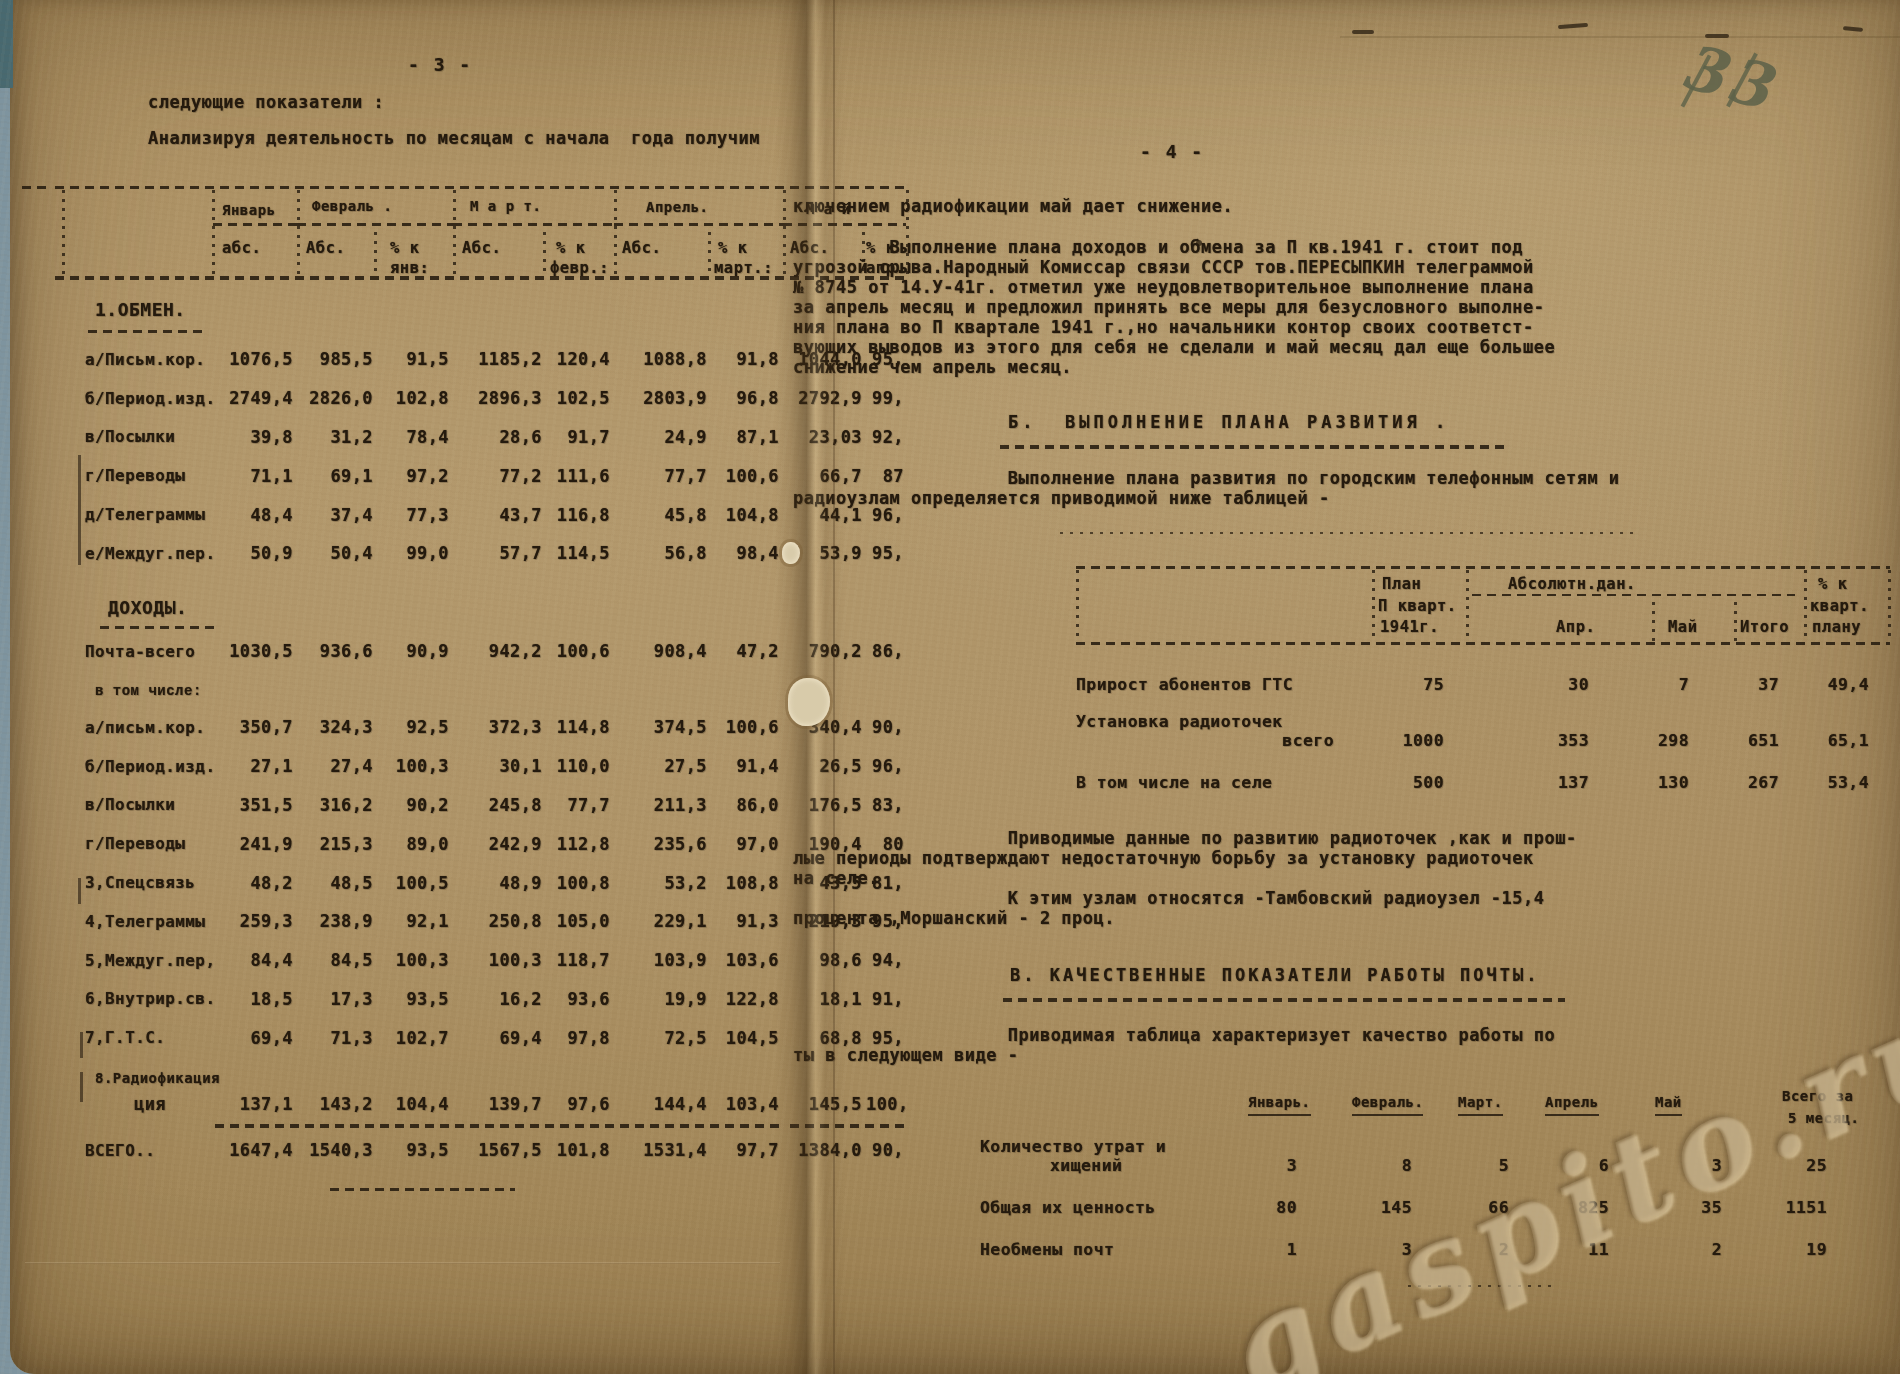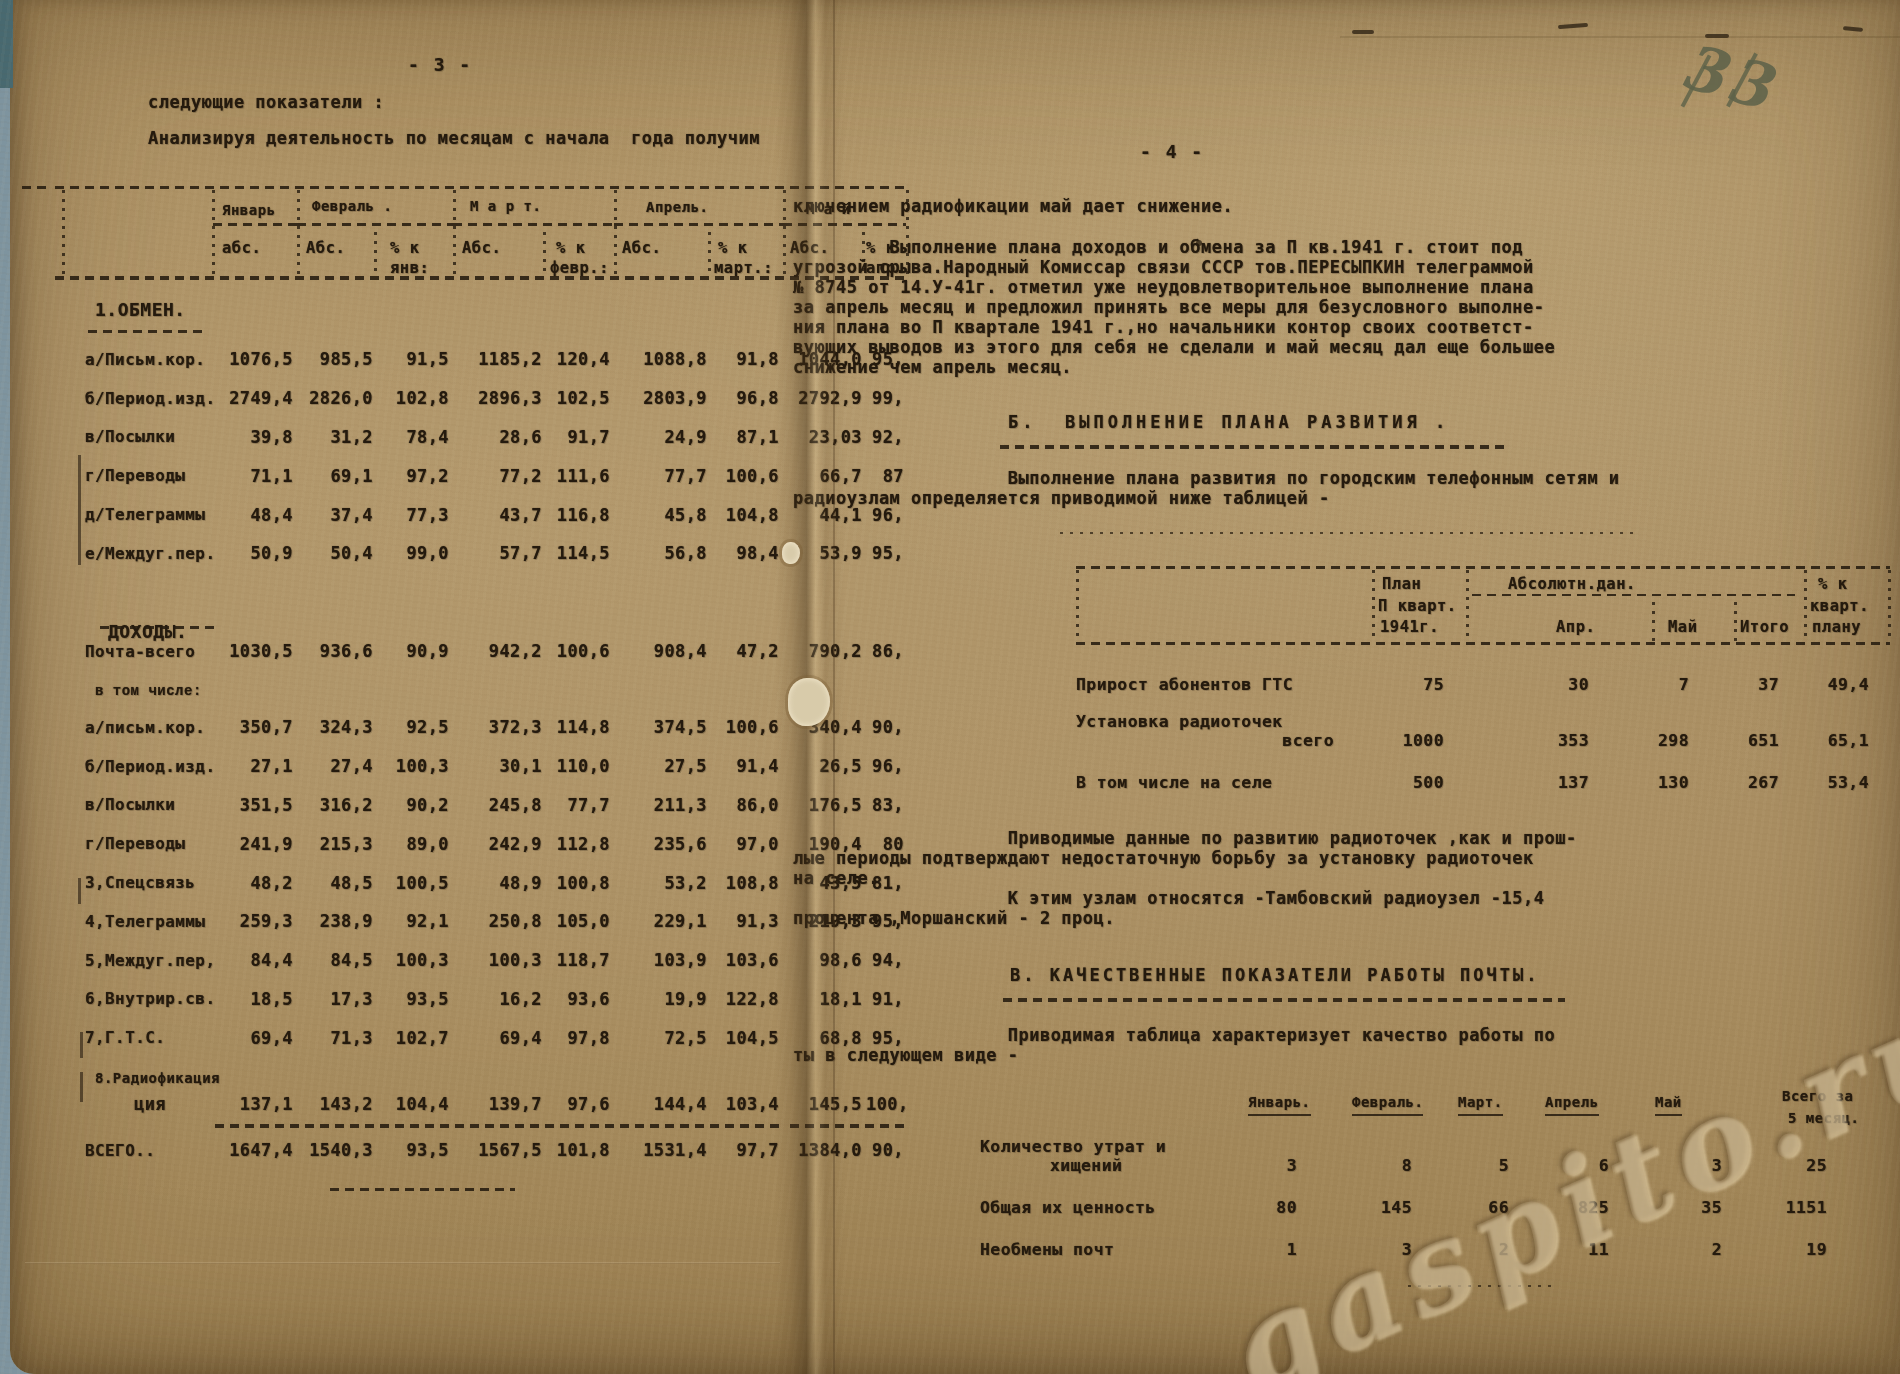--- a/index.html
+++ b/index.html
@@ -221,21 +221,21 @@
     <div class="lc n">98,4</div>
     <div class="lc n">53,9</div>
     <div class="lc n">95,</div>
   </div>
 
 <div class="tick" style="left:78px;top:455px;height:110px;"></div>
 <div class="tick" style="left:78px;top:878px;height:26px;"></div>
 <div class="tick" style="left:80px;top:1032px;height:26px;"></div>
 <div class="tick" style="left:80px;top:1072px;height:30px;"></div>
 
-<div class="tw a fs18" style="left:108px;top:598px;margin-top:24px;">ДОХОДЫ.</div>
+<div class="tw a fs18" style="left:108px;top:598px;">ДОХОДЫ.</div>
 <div class="dash" style="left:100px;top:626px;width:116px;"></div>
 
 <div class="ltable" style="top:632px;">
   <div class="lc lab">Почта-всего</div>
   <div class="lc n">1030,5</div>
   <div class="lc n">936,6</div>
   <div class="lc n">90,9</div>
   <div class="lc n">942,2</div>
   <div class="lc n">100,6</div>
   <div class="lc n">908,4</div>

